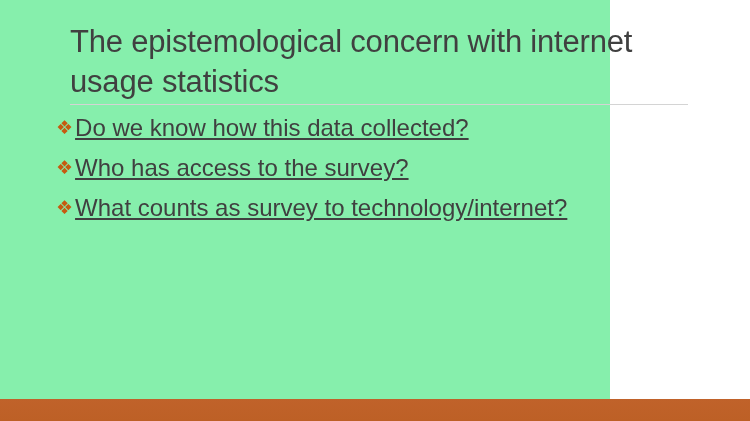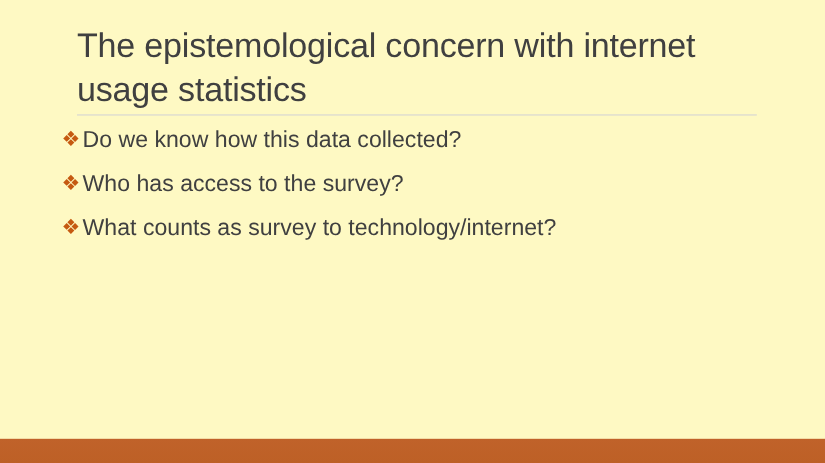--- a/index.html
+++ b/index.html
@@ -8,23 +8,23 @@
   }
   body {
     width: 750px;
     height: 421px;
     background: #ffffff;
     font-family: "Liberation Sans", sans-serif;
     overflow: hidden;
   }
   .slide {
     position: relative;
-    width: 750px;
+    width: 610px;
     height: 421px;
-    background: #fef9c3;
+    background: #86efac;
     box-sizing: border-box;
   }
   .title-block {
     position: absolute;
     left: 70px;
     top: 22px;
     width: 620px;
   }
   .slide-title {
     font-family: "Liberation Sans", sans-serif;
@@ -56,24 +56,25 @@
   }
   .bullet-marker {
     color: #c55a11;
     font-size: 19px;
     line-height: 28px;
     margin-right: 2px;
     flex: 0 0 auto;
   }
   .bullet-text {
     font-family: "Liberation Sans", sans-serif;
-    font-size: 21px;
+    font-size: 24px;
     line-height: 28px;
     color: #404040;
     flex: 1 1 auto;
+    text-decoration: underline;
   }
   .footer-bar {
     position: absolute;
     left: 0;
     bottom: 0;
     width: 750px;
     height: 22px;
     background: #c0622a;
   }
   .footer-bar-inner {

